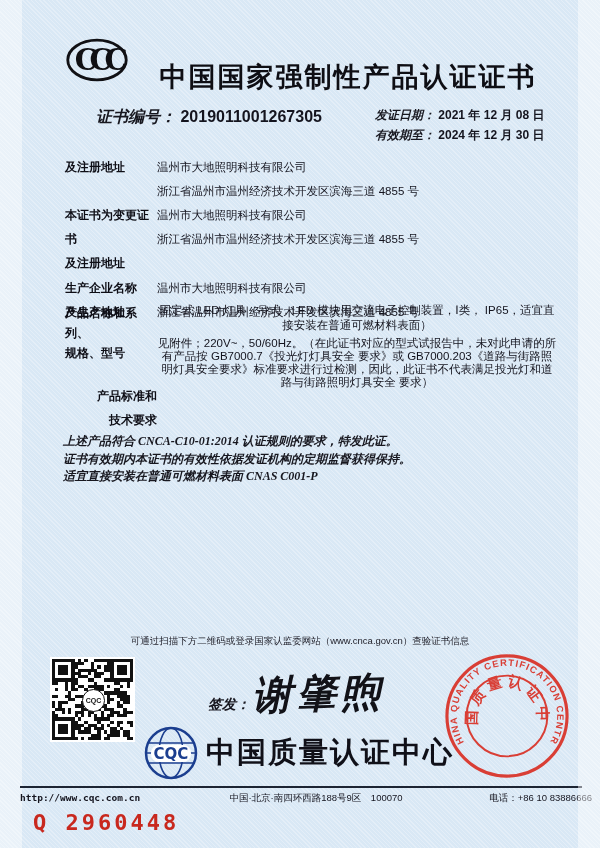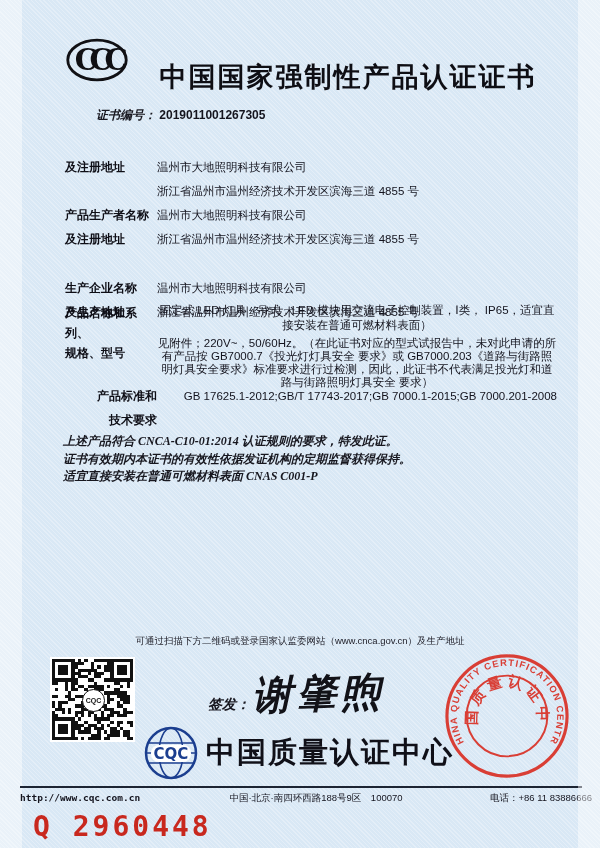--- a/index.html
+++ b/index.html
@@ -9,21 +9,21 @@
     color:#14141e;}
   .page::before,.page::after{content:"";position:absolute;top:0;bottom:0;width:22px;background:rgba(255,255,255,.45);pointer-events:none;}
   .page::before{left:0;} .page::after{right:0;}
 
   
   .hdr{position:absolute;top:24px;left:0;width:600px;display:flex;align-items:center;justify-content:center;gap:30px;}
   .hdr .title{font-size:27px;font-weight:bold;letter-spacing:2px;color:#0e0e14;margin-top:35px;}
   .cccmark{width:66px;height:46px;}
 
   
-  .meta-left{position:absolute;left:96px;top:107px;font-size:12px;}
+  .meta-left{position:absolute;left:96px;top:107px;font-size:16px;}
   .meta-right{position:absolute;left:375px;top:105px;font-size:12px;line-height:20px;}
   .kai{font-family:"Liberation Serif","DejaVu Serif",serif;font-style:italic;font-weight:bold;color:#17171f;}
   .meta-val{font-weight:bold;font-family:"Liberation Sans",sans-serif;font-style:normal;}
 
   
   .field{position:absolute;left:65px;width:500px;display:flex;}
   .f-label{width:92px;flex:0 0 92px;font-weight:bold;font-size:12px;line-height:24px;color:#0e0e16;}
   .f-val{margin-left:0;width:400px;font-size:11.5px;line-height:24px;color:#13131d;}
   .field.tight .f-label{line-height:20px;}
   .field.tight .f-val{line-height:13px;text-align:center;}
@@ -57,53 +57,63 @@
   .stamp{position:absolute;left:443px;top:652px;width:128px;height:128px;opacity:.92;}
 
   
   .rule{position:absolute;left:20px;top:786px;width:562px;height:2px;background:#1c2433;}
   .footer{position:absolute;left:0;top:792px;width:600px;font-size:9.5px;color:#15151f;}
   .footer .url{position:absolute;left:20px;top:0;font-family:"DejaVu Sans Mono","Liberation Mono",monospace;font-weight:bold;}
   .footer .addr{position:absolute;left:0;top:0;width:600px;text-align:center;padding-left:16px;}
   .footer .phone{position:absolute;right:8px;top:0;}
 
   .serial{position:absolute;left:33px;top:810px;font-family:"DejaVu Sans Mono","Liberation Mono",monospace;
-      font-size:28px;font-weight:bold;color:#c8281e;letter-spacing:3px;}
+      font-size:22px;font-weight:bold;color:#c8281e;letter-spacing:3px;}
 </style>
 </head>
 <body>
 
 <div class="page">
 
   <div class="hdr">
     <svg class="cccmark" viewBox="0 0 70 48">
       <ellipse cx="35" cy="24" rx="31" ry="21" fill="none" stroke="#101014" stroke-width="3"></ellipse>
       <text x="35" y="35" text-anchor="middle" font-family="DejaVu Serif, serif" font-size="31" font-weight="bold" letter-spacing="-9" fill="#101014">CCC</text>
     </svg>
     <div class="title">中国国家强制性产品认证证书</div>
   </div>
 
   <div class="meta-left">
     <span class="kai">证书编号：</span>
     <span class="meta-val">2019011001267305</span>
   </div>
+  <div class="meta-right">
+    <div>
+      <span class="kai">发证日期：</span>
+      <span class="meta-val">2021 年 12 月 08 日</span>
+    </div>
+    <div>
+      <span class="kai">有效期至：</span>
+      <span class="meta-val">2024 年 12 月 30 日</span>
+    </div>
+  </div>
 
   <div class="field f0">
     <div class="f-label">
         <div>及注册地址</div>
     </div>
     <div class="f-val">
       <div>温州市大地照明科技有限公司</div>
         <div>浙江省温州市温州经济技术开发区滨海三道 4855 号</div>
     </div>
   </div>
 
   <div class="field f1">
     <div class="f-label">
-      <div>产品生产者名称</div>
+      <div>本证书为变更证书</div>
         <div>及注册地址</div>
     </div>
     <div class="f-val">
       <div>温州市大地照明科技有限公司</div>
         <div>浙江省温州市温州经济技术开发区滨海三道 4855 号</div>
     </div>
   </div>
 
   <div class="field f2">
     <div class="f-label">
@@ -125,32 +135,29 @@
       <div class="v1">固定式 LED 灯具（吊式，LED 模块用交流电子控制装置，Ⅰ类， IP65，适宜直接安装在普通可燃材料表面）</div>
         <div>见附件；220V~，50/60Hz。（在此证书对应的型式试报告中，未对此申请的所有产品按 GB7000.7《投光灯灯具安全 要求》或 GB7000.203《道路与街路照明灯具安全要求》标准要求进行过检测，因此，此证书不代表满足投光灯和道路与街路照明灯具安全 要求）</div>
     </div>
   </div>
 
   <div class="field f4">
     <div class="f-label">
       <div>产品标准和</div>
         <div>技术要求</div>
     </div>
-    <div class="f-val">
-      <div>GB 17625.1-2012;GB/T 17743-2017;GB 7000.1-2015;GB 7000.201-2008</div>
-    </div>
   </div>
 
   <div class="notes kai">
     <div>上述产品符合 CNCA-C10-01:2014 认证规则的要求，特发此证。</div>
     <div>证书有效期内本证书的有效性依据发证机构的定期监督获得保持。</div>
     <div>适宜直接安装在普通可燃材料表面 CNAS C001-P</div>
   </div>
 
-  <div class="verify">可通过扫描下方二维码或登录国家认监委网站（www.cnca.gov.cn）及生产地址</div>
+  <div class="verify">可通过扫描下方二维码或登录国家认监委网站（www.cnca.gov.cn）查验证书信息</div>
 
   <div class="qr" id="qr">
       <div class="m"></div>
       <div class="m"></div>
       <div class="m"></div>
       <div class="m"></div>
       <div class="m"></div>
       <div class="m"></div>
       <div class="m"></div>
       <div class="w"></div>
@@ -802,17 +809,17 @@
     </text>
     <text font-family="Liberation Sans, sans-serif" font-size="15" font-weight="bold" fill="#d93025" letter-spacing="4">
       <textPath href="#arcInner" startOffset="50%" text-anchor="middle">中国质量认证中心</textPath>
     </text>
   </svg>
 
   <div class="rule"></div>
   <div class="footer">
     <span class="url">http://www.cqc.com.cn</span>
     <span class="addr">中国·北京·南四环西路188号9区　100070</span>
-    <span class="phone">电话：+86 11 83886666</span>
+    <span class="phone">电话：+86 10 83886666</span>
   </div>
 
   <div class="serial">Q 2960448</div>
 </div>
 
 </body></html>

